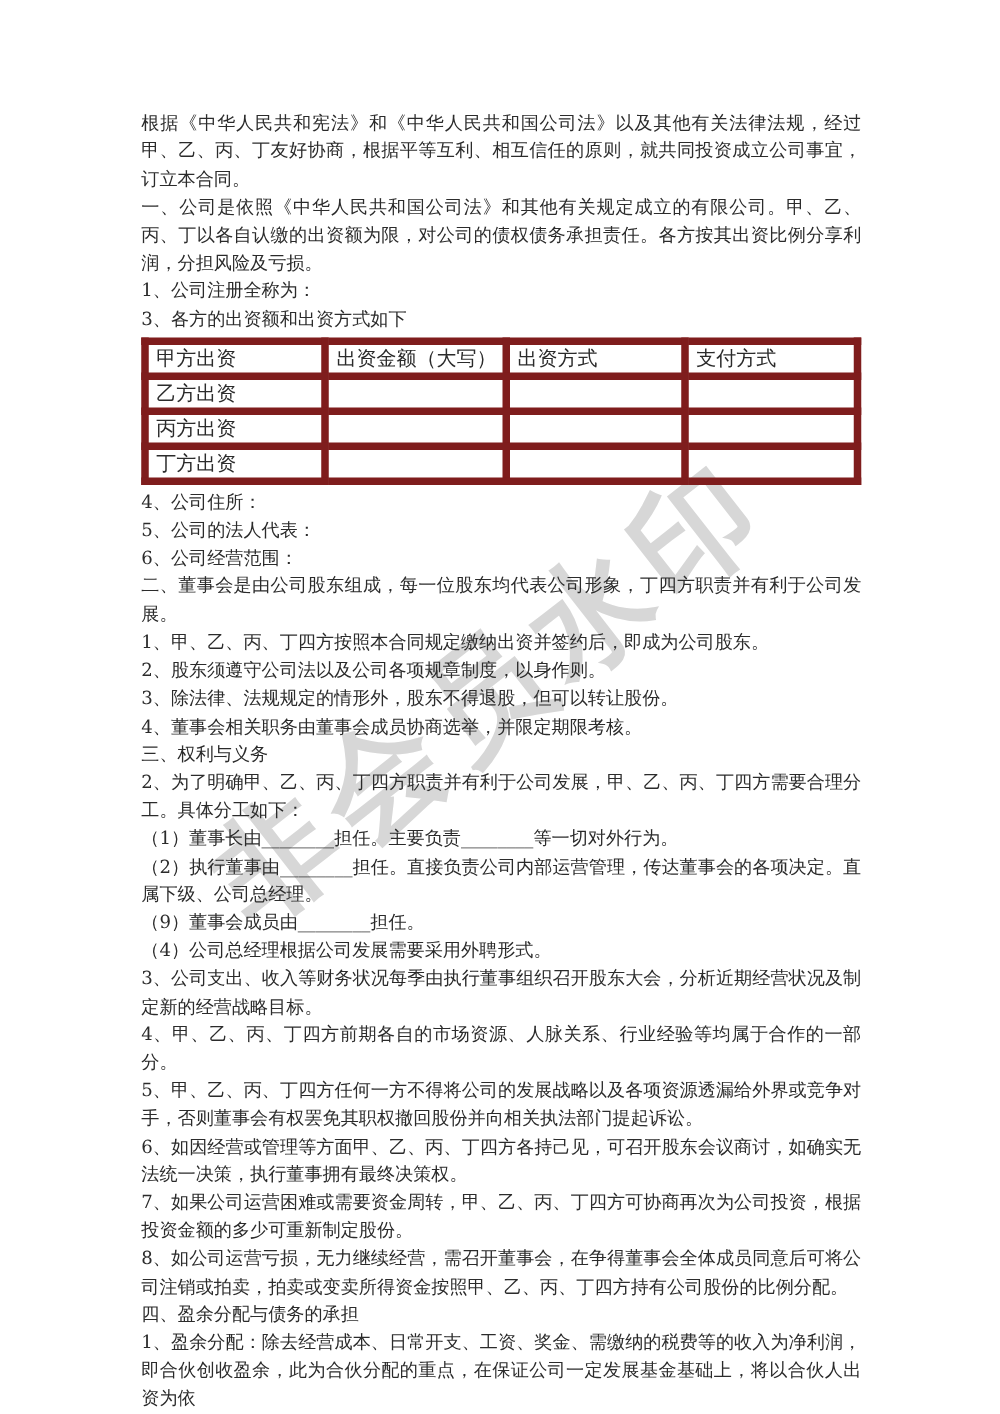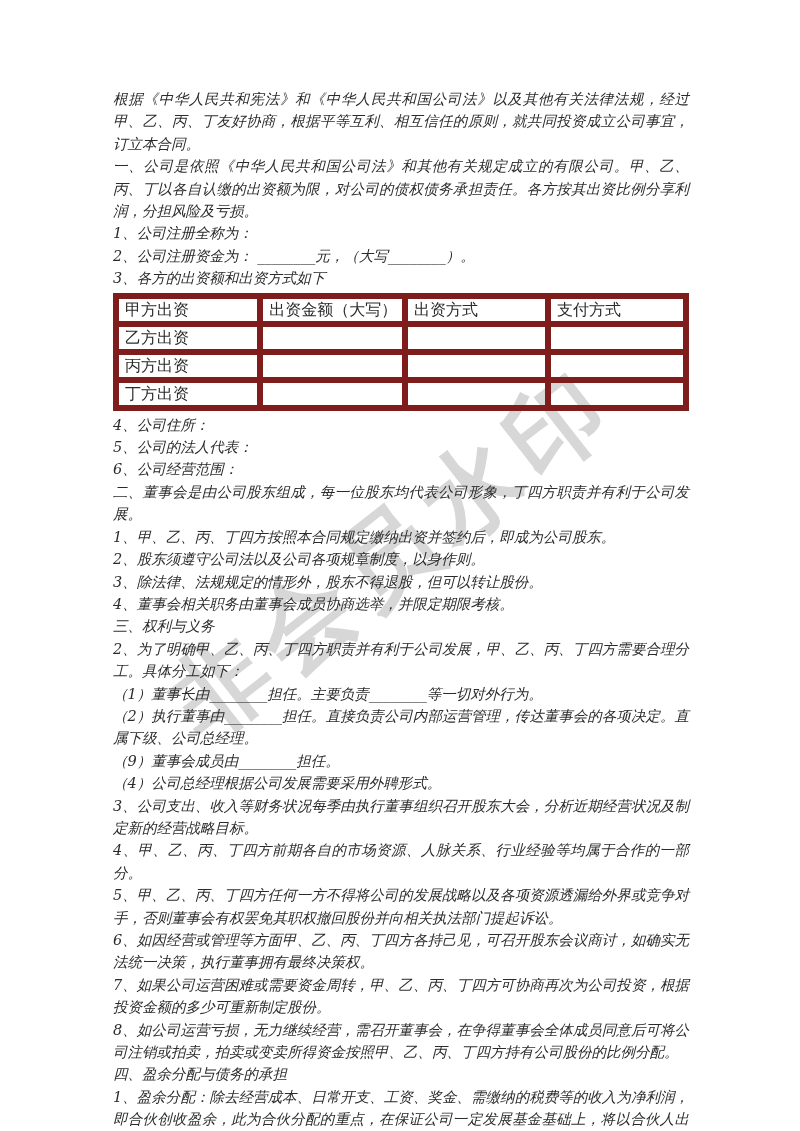--- a/index.html
+++ b/index.html
@@ -37,21 +37,20 @@
     width: 576px;
     z-index: 1;
     color: #2b2b2b;
     font-size: 14.5px;
     line-height: 22.4px;
     text-align: justify;
   }
   .content p {
     margin: 0;
     padding: 0;
-    font-style: italic;
   }
   table.ctable {
     width: 100%;
     border-collapse: collapse;
     table-layout: fixed;
     margin: 3px 0 3px 0;
   }
   table.ctable td {
     border: 6px solid #7f1d1d;
     height: 20px;
@@ -68,21 +67,20 @@
 <body>
 
 <div class="page">
 
   <div class="watermark">非会员水印</div>
 
   <div class="content">
     <p>根据《中华人民共和宪法》和《中华人民共和国公司法》以及其他有关法律法规，经过甲、乙、丙、丁友好协商，根据平等互利、相互信任的原则，就共同投资成立公司事宜，订立本合同。</p>
     <p>一、公司是依照《中华人民共和国公司法》和其他有关规定成立的有限公司。甲、乙、丙、丁以各自认缴的出资额为限，对公司的债权债务承担责任。各方按其出资比例分享利润，分担风险及亏损。</p>
     <p>1、公司注册全称为：</p>
-    <p>2、公司注册资金为： ________元，（大写________）。</p>
     <p>3、各方的出资额和出资方式如下</p>
 
     <table class="ctable">
       <colgroup>
         <col style="width:25.3%">
         <col style="width:25.4%">
         <col style="width:25.1%">
         <col style="width:24.2%">
       </colgroup>
       <tbody>

